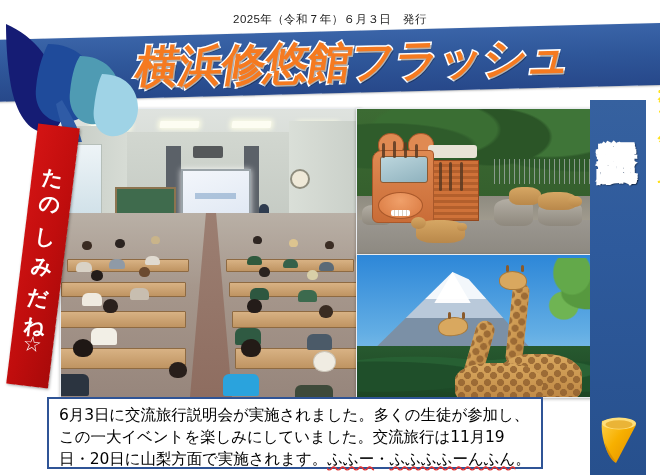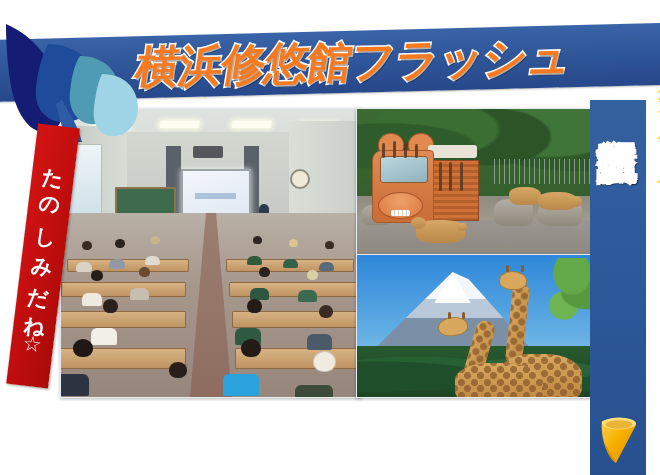--- a/index.html
+++ b/index.html
@@ -294,20 +294,21 @@
     text-decoration: underline wavy #e03030;
     text-decoration-skip-ink: none;
     text-underline-offset: 1px;
   }
 </style>
 </head>
 <body>
 
 <div id="page">
 
+  <div id="date-line">2025年（令和７年）６月３日　発行</div>
 
   <div id="masthead">
     <div id="masthead-title">横浜修悠館フラッシュ</div>
   </div>
 
   <div id="logo-mark">
     <svg width="140" height="125" viewBox="0 0 140 125">
       <path d="M2 2 C 30 14, 52 40, 58 78 C 62 100, 52 112, 38 110 C 22 108, 10 86, 6 58 C 3 38, 2 18, 2 2 Z" fill="#151c74"></path>
       <path d="M44 22 C 72 22, 92 40, 92 66 C 92 88, 76 102, 56 100 C 40 98, 30 84, 32 66 C 34 44, 40 30, 44 22 Z" fill="#1f4b9b"></path>
       <path d="M76 34 C 100 34, 116 50, 116 72 C 116 92, 102 104, 86 102 C 72 100, 64 86, 66 70 C 68 50, 72 40, 76 34 Z" fill="#4f9bb3"></path>
@@ -477,14 +478,17 @@
         </defs>
         <path d="M6 6 C 18 2, 36 4, 40 10 L 20 48 C 12 44, 4 22, 6 6 Z" fill="url(#megGrad)"></path>
         <ellipse cx="23" cy="8.5" rx="17" ry="6" fill="#ffdf7a"></ellipse>
         <ellipse cx="23" cy="9.5" rx="13.5" ry="4.2" fill="#d98f00" opacity="0.55"></ellipse>
         <path d="M18 46 C 14 44, 10 36, 9 28 C 13 36, 16 42, 20 47 Z" fill="#c97f00" opacity=".6"></path>
       </svg>
     </div>
   </div>
   <div id="side-sub">友だち作ろうぜ！</div>
 
+  <div id="text-box">
+    <div id="body-text"><span>6月3日に交流旅行説明会が実施されました。多くの生徒が参加し、この一大</span><span>イベントを楽しみにしていました。交流旅行は11月19日・20日に山梨方面で</span><span>実施されます。</span><span class="spell">ふふー</span><span>・</span><span class="spell">ふふふふーんふん</span><span>。</span></div>
+  </div>
 
 </div>
 
 </body></html>

